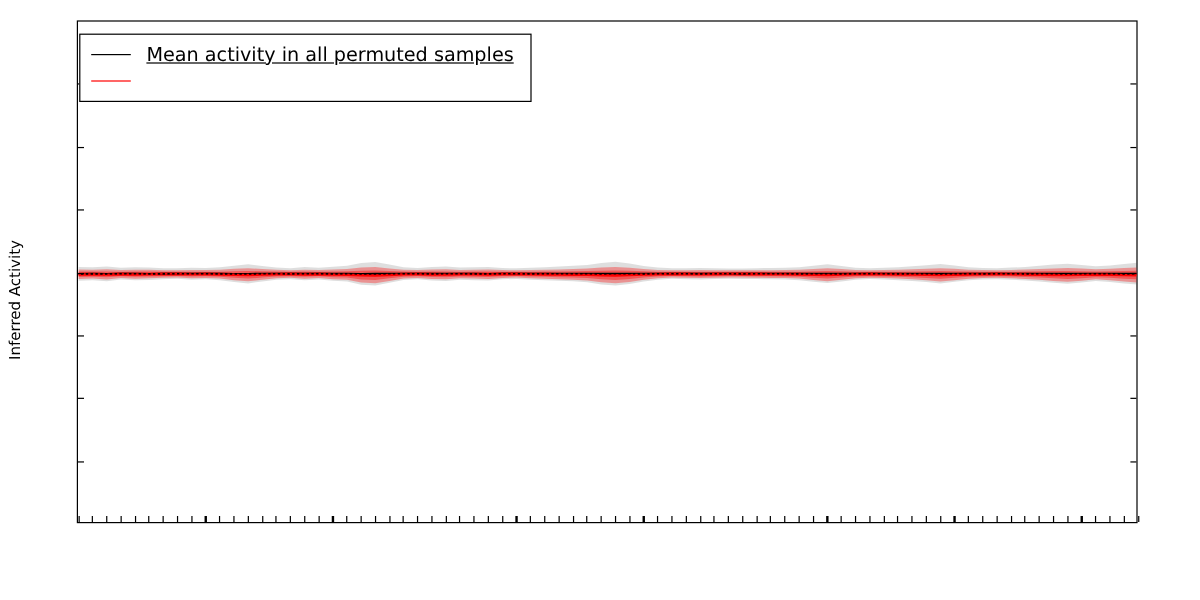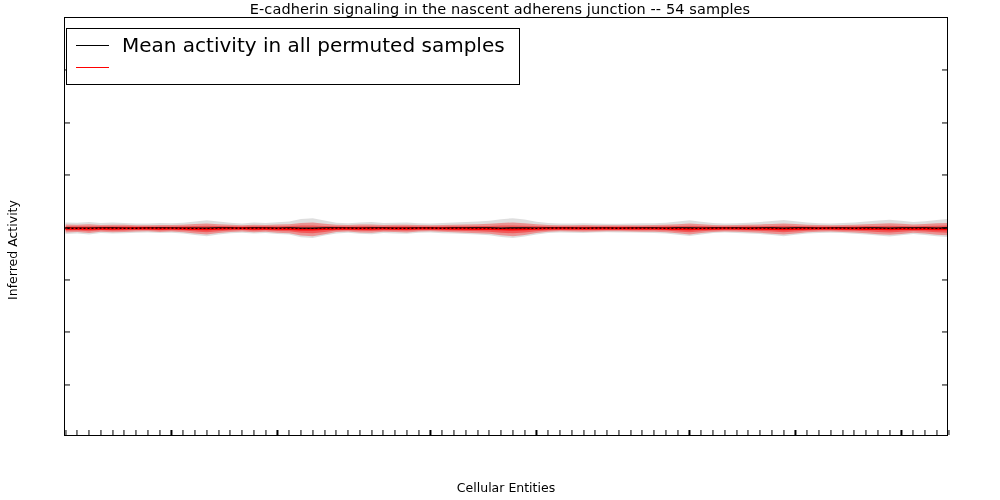--- a/index.html
+++ b/index.html
@@ -29,36 +29,34 @@
   .xtickmark{position:absolute;bottom:0;height:5px;width:1.1px;background:#000;
              transform:translateX(-50%);}
   .xticklabels{position:absolute;left:64px;top:438px;width:884px;height:62px;}
 
   
   #legend{position:absolute;left:66px;top:28px;border:1.1px solid #000;
           background:#fff;padding:5px 14px 6px 9px;z-index:30;}
   .lgrow{display:flex;align-items:center;height:22px;}
   .lgline{width:33px;height:0;border-top:1.4px solid #000;margin-right:13px;}
   .lgline.red{border-top-color:#ff0000;}
-  .lgtxt{font-size:20px;white-space:nowrap;}
+  .lgtxt{font-size:16px;white-space:nowrap;text-decoration:underline;}
 
   
   svg.layer{position:absolute;left:0;top:0;width:884px;height:419px;
             overflow:visible;}
 </style>
 </head>
 <body>
 
 <div id="fig">
 
-  <div class="title">E-cadherin signaling in the nascent adherens junction -- 54 samples</div>
 
   <div id="yticks-host"></div>
   <div class="ylab" style="left:20px;">Inferred Activity</div>
-  <div class="xlab">Cellular Entities</div>
 
   <div id="axes">
     <div id="plotclip">
       <svg class="layer" id="svg-band" preserveAspectRatio="none">
           <path d="M0.50,204.59 L12.27,204.81 L24.05,204.01 L35.82,205.09 L47.59,204.61 L59.37,205.02 L71.14,205.57 L82.91,205.57 L94.69,205.06 L106.46,205.32 L118.23,204.81 L130.01,203.40 L141.78,202.21 L153.55,203.62 L165.33,204.86 L177.10,205.57 L188.87,204.50 L200.65,205.09 L212.42,204.20 L224.19,203.54 L235.97,201.07 L247.74,200.26 L259.51,202.43 L271.29,204.76 L283.06,205.26 L294.83,204.43 L306.61,204.00 L318.38,205.01 L330.15,204.81 L341.93,204.56 L353.70,205.37 L365.47,205.62 L377.25,205.12 L389.02,204.61 L400.79,204.10 L412.57,203.52 L424.34,202.86 L436.11,201.17 L447.89,200.15 L459.66,201.57 L471.43,203.75 L483.21,205.01 L494.98,205.57 L506.75,205.52 L518.53,205.27 L530.30,205.47 L542.07,205.82 L553.85,205.72 L565.62,205.47 L577.39,205.37 L589.17,205.16 L600.94,204.81 L612.71,203.39 L624.49,202.13 L636.26,203.75 L648.03,205.06 L659.81,205.47 L671.58,205.22 L683.35,204.81 L695.13,203.95 L706.90,203.09 L718.67,202.08 L730.45,203.19 L742.22,204.61 L753.99,205.27 L765.77,205.52 L777.54,205.01 L789.31,204.51 L801.09,203.54 L812.86,202.43 L824.63,201.77 L836.41,202.79 L848.18,203.95 L859.95,203.24 L871.73,201.93 L883.50,200.96 L883.50,219.19 L871.73,218.33 L859.95,216.91 L848.18,216.10 L836.41,217.37 L824.63,218.48 L812.86,217.62 L801.09,216.61 L789.31,215.75 L777.54,215.04 L765.77,214.63 L753.99,214.99 L742.22,215.54 L730.45,216.86 L718.67,218.18 L706.90,217.06 L695.13,216.10 L683.35,215.44 L671.58,214.94 L659.81,214.58 L648.03,215.09 L636.26,216.51 L624.49,217.92 L612.71,216.76 L600.94,215.44 L589.17,214.88 L577.39,214.78 L565.62,214.58 L553.85,214.53 L542.07,214.33 L530.30,214.58 L518.53,214.99 L506.75,214.63 L494.98,214.38 L483.21,215.04 L471.43,216.51 L459.66,218.58 L447.89,219.90 L436.11,219.09 L424.34,217.29 L412.57,216.43 L400.79,215.95 L389.02,215.54 L377.25,215.14 L365.47,214.43 L353.70,214.78 L341.93,215.80 L330.15,215.44 L318.38,215.04 L306.61,216.15 L294.83,215.82 L283.06,214.68 L271.29,215.39 L259.51,217.62 L247.74,220.00 L235.97,219.29 L224.19,216.61 L212.42,216.05 L200.65,214.96 L188.87,215.44 L177.10,214.69 L165.33,215.19 L153.55,216.53 L141.78,218.15 L130.01,217.07 L118.23,215.44 L106.46,214.73 L94.69,215.09 L82.91,214.38 L71.14,214.69 L59.37,215.35 L47.59,215.54 L35.82,214.96 L24.05,216.46 L12.27,215.44 L0.50,215.98 Z" fill="#000000" fill-opacity="0.13" stroke="none"></path>
           <path d="M0.50,206.62 L12.27,206.78 L24.05,206.36 L35.82,206.93 L47.59,206.72 L59.37,206.83 L71.14,207.14 L82.91,207.20 L94.69,206.99 L106.46,207.09 L118.23,206.83 L130.01,206.04 L141.78,205.47 L153.55,206.20 L165.33,206.83 L177.10,207.14 L188.87,206.72 L200.65,206.93 L212.42,206.51 L224.19,206.20 L235.97,204.89 L247.74,204.52 L259.51,205.68 L271.29,206.78 L283.06,207.09 L294.83,206.62 L306.61,206.41 L318.38,206.93 L330.15,206.78 L341.93,206.67 L353.70,207.09 L365.47,207.25 L377.25,206.93 L389.02,206.72 L400.79,206.51 L412.57,206.25 L424.34,205.83 L436.11,204.94 L447.89,204.52 L459.66,205.21 L471.43,206.25 L483.21,206.93 L494.98,207.25 L506.75,207.20 L518.53,207.04 L530.30,207.20 L542.07,207.30 L553.85,207.25 L565.62,207.20 L577.39,207.14 L589.17,207.04 L600.94,206.83 L612.71,206.15 L624.49,205.52 L636.26,206.25 L648.03,206.99 L659.81,207.20 L671.58,207.04 L683.35,206.83 L695.13,206.41 L706.90,205.99 L718.67,205.47 L730.45,206.04 L742.22,206.72 L753.99,207.04 L765.77,207.20 L777.54,206.99 L789.31,206.67 L801.09,206.20 L812.86,205.68 L824.63,205.31 L836.41,205.83 L848.18,206.41 L859.95,206.04 L871.73,205.36 L883.50,204.89 L883.50,217.46 L871.73,216.68 L859.95,215.47 L848.18,214.79 L836.41,215.89 L824.63,216.83 L812.86,216.15 L801.09,215.21 L789.31,214.42 L777.54,213.90 L765.77,213.48 L753.99,213.74 L742.22,214.27 L730.45,215.47 L718.67,216.57 L706.90,215.63 L695.13,214.79 L683.35,214.16 L671.58,213.74 L659.81,213.48 L648.03,213.90 L636.26,215.05 L624.49,216.41 L612.71,215.37 L600.94,214.16 L589.17,213.74 L577.39,213.64 L565.62,213.48 L553.85,213.32 L542.07,213.17 L530.30,213.48 L518.53,213.74 L506.75,213.48 L494.98,213.32 L483.21,213.85 L471.43,215.05 L459.66,216.94 L447.89,218.14 L436.11,217.30 L424.34,215.78 L412.57,215.16 L400.79,214.69 L389.02,214.27 L377.25,213.85 L365.47,213.32 L353.70,213.59 L341.93,214.42 L330.15,214.11 L318.38,213.85 L306.61,214.79 L294.83,214.48 L283.06,213.59 L271.29,214.11 L259.51,216.15 L247.74,218.14 L235.97,217.46 L224.19,215.21 L212.42,214.69 L200.65,213.74 L188.87,214.27 L177.10,213.43 L165.33,213.95 L153.55,215.10 L141.78,216.47 L130.01,215.47 L118.23,214.16 L106.46,213.59 L94.69,213.90 L82.91,213.27 L71.14,213.43 L59.37,213.95 L47.59,214.27 L35.82,213.74 L24.05,214.95 L12.27,214.11 L0.50,214.48 Z" fill="#ff0000" fill-opacity="0.34" stroke="none"></path>
           <path d="M0.50,208.27 L12.27,208.32 L24.05,208.16 L35.82,208.36 L47.59,208.31 L59.37,208.32 L71.14,208.46 L82.91,208.47 L94.69,208.44 L106.46,208.45 L118.23,208.37 L130.01,208.02 L141.78,207.78 L153.55,208.07 L165.33,208.32 L177.10,208.46 L188.87,208.31 L200.65,208.36 L212.42,208.23 L224.19,208.09 L235.97,207.53 L247.74,207.38 L259.51,207.88 L271.29,208.32 L283.06,208.45 L294.83,208.27 L306.61,208.17 L318.38,208.39 L330.15,208.32 L341.93,208.30 L353.70,208.45 L365.47,208.52 L377.25,208.39 L389.02,208.31 L400.79,208.23 L412.57,208.12 L424.34,207.92 L436.11,207.54 L447.89,207.38 L459.66,207.67 L471.43,208.10 L483.21,208.39 L494.98,208.52 L506.75,208.52 L518.53,208.45 L530.30,208.52 L542.07,208.53 L553.85,208.52 L565.62,208.52 L577.39,208.51 L589.17,208.45 L600.94,208.37 L612.71,208.08 L624.49,207.81 L636.26,208.10 L648.03,208.44 L659.81,208.52 L671.58,208.45 L683.35,208.37 L695.13,208.17 L706.90,208.01 L718.67,207.80 L730.45,208.02 L742.22,208.31 L753.99,208.45 L765.77,208.52 L777.54,208.44 L789.31,208.30 L801.09,208.09 L812.86,207.88 L824.63,207.73 L836.41,207.95 L848.18,208.17 L859.95,208.02 L871.73,207.74 L883.50,207.53 L883.50,214.82 L871.73,214.30 L859.95,213.49 L848.18,213.03 L836.41,213.78 L824.63,214.41 L812.86,213.95 L801.09,213.32 L789.31,212.80 L777.54,212.45 L765.77,212.16 L753.99,212.33 L742.22,212.68 L730.45,213.49 L718.67,214.24 L706.90,213.60 L695.13,213.03 L683.35,212.62 L671.58,212.33 L659.81,212.16 L648.03,212.45 L636.26,213.20 L624.49,214.13 L612.71,213.43 L600.94,212.62 L589.17,212.33 L577.39,212.27 L565.62,212.16 L553.85,212.05 L542.07,211.93 L530.30,212.16 L518.53,212.33 L506.75,212.16 L494.98,212.05 L483.21,212.40 L471.43,213.20 L459.66,214.47 L447.89,215.28 L436.11,214.71 L424.34,213.70 L412.57,213.29 L400.79,212.97 L389.02,212.68 L377.25,212.40 L365.47,212.05 L353.70,212.22 L341.93,212.80 L330.15,212.57 L318.38,212.40 L306.61,213.03 L294.83,212.83 L283.06,212.22 L271.29,212.57 L259.51,213.95 L247.74,215.28 L235.97,214.82 L224.19,213.32 L212.42,212.97 L200.65,212.31 L188.87,212.68 L177.10,212.11 L165.33,212.46 L153.55,213.23 L141.78,214.16 L130.01,213.49 L118.23,212.62 L106.46,212.22 L94.69,212.45 L82.91,212.00 L71.14,212.11 L59.37,212.46 L47.59,212.68 L35.82,212.31 L24.05,213.14 L12.27,212.57 L0.50,212.83 Z" fill="#ff0000" fill-opacity="0.40" stroke="none"></path>
         </svg>
       <svg class="layer" id="svg-lines" preserveAspectRatio="none">
           <path d="M0.50,210.55 L12.27,210.44 L24.05,210.65 L35.82,210.34 L47.59,210.50 L59.37,210.39 L71.14,210.29 L82.91,210.23 L94.69,210.44 L106.46,210.34 L118.23,210.50 L130.01,210.76 L141.78,210.97 L153.55,210.65 L165.33,210.39 L177.10,210.29 L188.87,210.50 L200.65,210.34 L212.42,210.60 L224.19,210.70 L235.97,211.18 L247.74,211.33 L259.51,210.91 L271.29,210.44 L283.06,210.34 L294.83,210.55 L306.61,210.60 L318.38,210.39 L330.15,210.44 L341.93,210.55 L353.70,210.34 L365.47,210.29 L377.25,210.39 L389.02,210.50 L400.79,210.60 L412.57,210.70 L424.34,210.81 L436.11,211.12 L447.89,211.33 L459.66,211.07 L471.43,210.65 L483.21,210.39 L494.98,210.29 L506.75,210.34 L518.53,210.39 L530.30,210.34 L542.07,210.23 L553.85,210.29 L565.62,210.34 L577.39,210.39 L589.17,210.39 L600.94,210.50 L612.71,210.76 L624.49,210.97 L636.26,210.65 L648.03,210.44 L659.81,210.34 L671.58,210.39 L683.35,210.50 L695.13,210.60 L706.90,210.81 L718.67,211.02 L730.45,210.76 L742.22,210.50 L753.99,210.39 L765.77,210.34 L777.54,210.44 L789.31,210.55 L801.09,210.70 L812.86,210.91 L824.63,211.07 L836.41,210.86 L848.18,210.60 L859.95,210.76 L871.73,211.02 L883.50,211.18" fill="none" stroke="#ff0000" stroke-width="2.4"></path>

